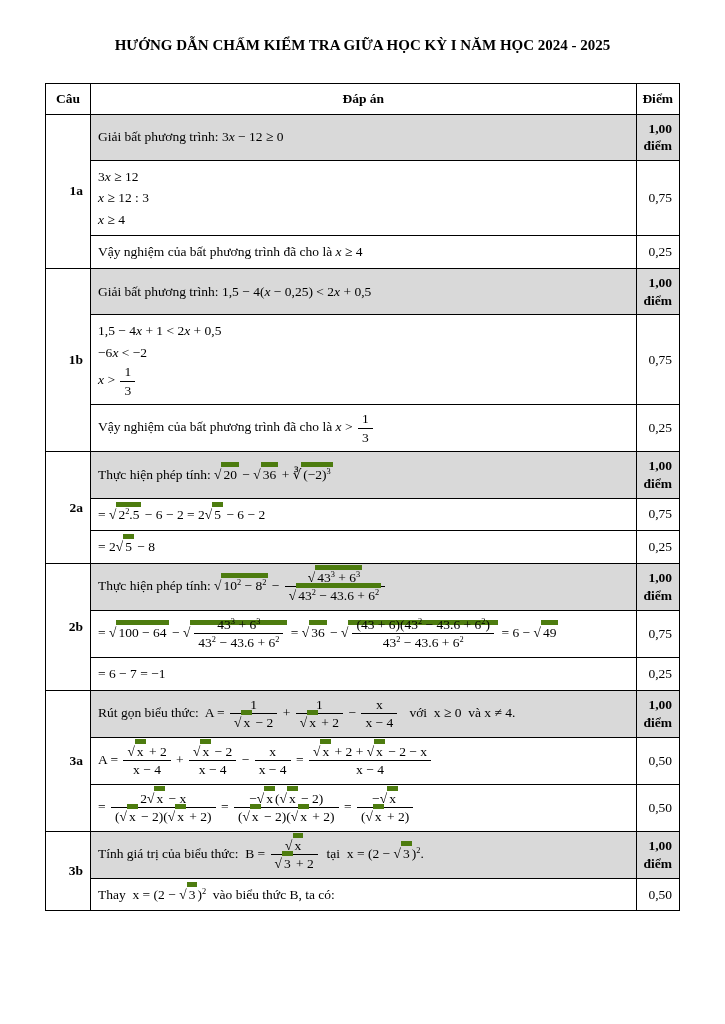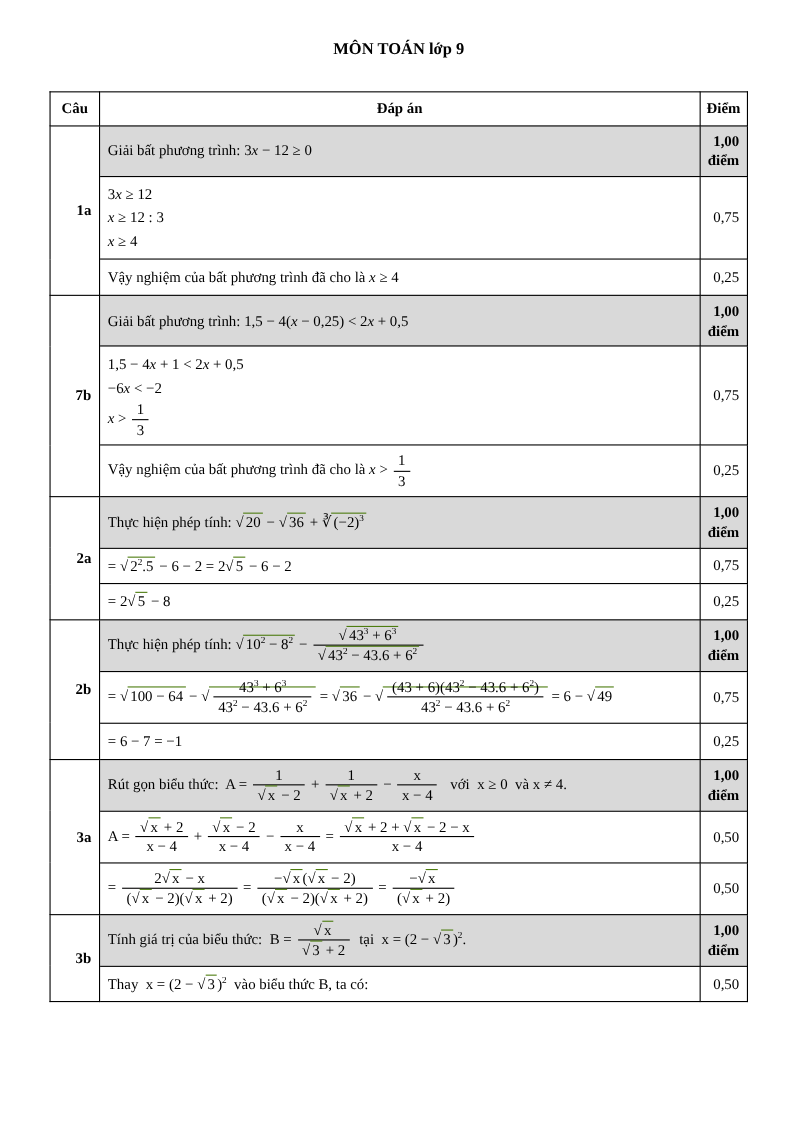--- a/index.html
+++ b/index.html
@@ -30,28 +30,28 @@
   td.ans { line-height: 1.6; }
   sup { font-size: 0.62em; line-height: 0; }
   
   .f { display: inline-block; vertical-align: middle; text-align: center; padding: 0 2px; }
   .f .n, .f .d { display: block; padding: 0 4px; line-height: 1.3; }
   .f .d { border-top: 1px solid #000; }
   
   .r, .c { white-space: nowrap; }
   .r::before { content: "√"; }
   .c::before { content: "∛"; }
-  .v { border-top: 1px solid #4d7c0f; padding: 0 2px; }
+  .v { border-top: 5px solid #4d7c0f; padding: 0 2px; }
 </style>
 </head>
 <body>
 
 <div class="page">
   <div class="title-block">
-    <div class="subtitle">MÔN TOÁN lớp 9</div>
+    <div class="title">HƯỚNG DẪN CHẤM KIỂM TRA GIỮA HỌC KỲ I NĂM HỌC 2024 - 2025</div>
   </div>
 
   <table class="answer-key">
     <thead>
       <tr>
         <th class="col-cau">Câu</th>
         <th class="col-dapan">Đáp án</th>
         <th class="col-diem">Điểm</th>
       </tr>
     </thead>
@@ -65,21 +65,21 @@
       <tr>
         <td class="ans">3<i>x</i> ≥ 12<br><i>x</i> ≥ 12 : 3<br><i>x</i> ≥ 4</td>
         <td class="score">0,75</td>
       </tr>
       <tr>
         <td class="ans">Vậy nghiệm của bất phương trình đã cho là <i>x</i> ≥ 4</td>
         <td class="score">0,25</td>
       </tr>
 
       <tr class="shaded">
-        <td class="cau" rowspan="3">7b</td>
+        <td class="cau" rowspan="3">1b</td>
         <td class="ans">Giải bất phương trình: 1,5 − 4(<i>x</i> − 0,25) &lt; 2<i>x</i> + 0,5</td>
         <td class="score">1,00 điểm</td>
       </tr>
       <tr>
         <td class="ans">1,5 − 4<i>x</i> + 1 &lt; 2<i>x</i> + 0,5<br>−6<i>x</i> &lt; −2<br><i>x</i> &gt; <span class="f"><span class="n">1</span><span class="d">3</span></span></td>
         <td class="score">0,75</td>
       </tr>
       <tr>
         <td class="ans">Vậy nghiệm của bất phương trình đã cho là <i>x</i> &gt; <span class="f"><span class="n">1</span><span class="d">3</span></span></td>
         <td class="score">0,25</td>

